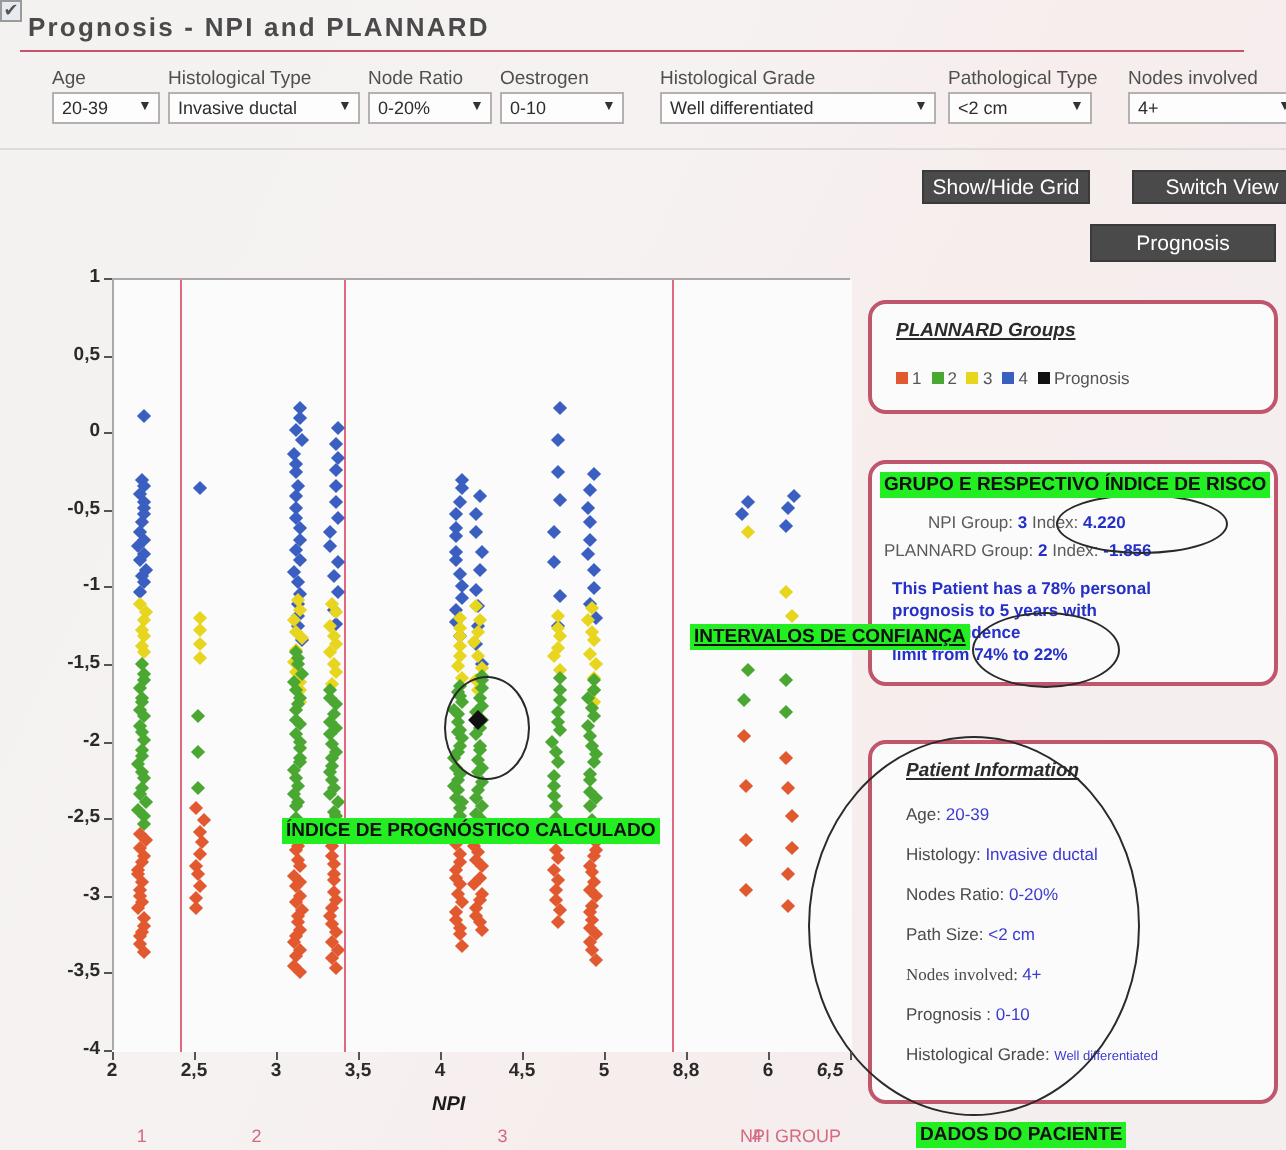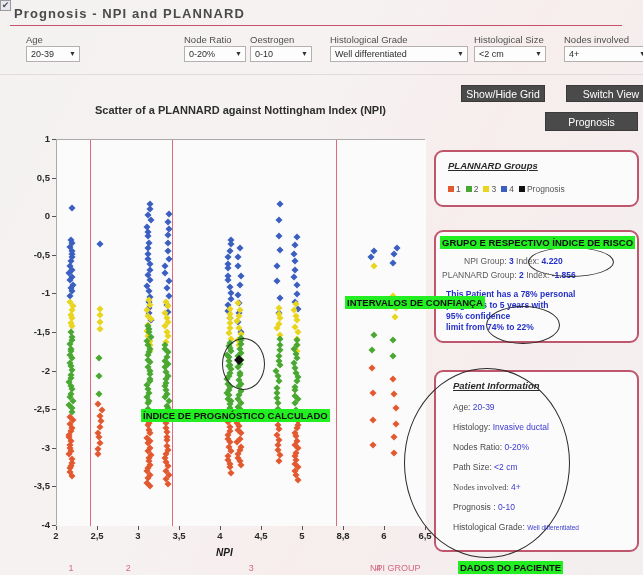--- a/index.html
+++ b/index.html
@@ -151,20 +151,27 @@
   </div>
 
   <div id="filterbar">
       <div class="filter" style="left: 10px; top: 0px; width: 54px;">
         <span class="filter-label">Age</span>
         <div class="select">
           <span class="val">20-39</span>
           <span class="arrow">▼</span>
         </div>
       </div>
+      <div class="filter" style="left: 68px; top: 0px; width: 96px;">
+        <span class="filter-label">Histological Type</span>
+        <div class="select">
+          <span class="val">Invasive ductal</span>
+          <span class="arrow">▼</span>
+        </div>
+      </div>
       <div class="filter" style="left: 168px; top: 0px; width: 62px;">
         <span class="filter-label">Node Ratio</span>
         <div class="select">
           <span class="val">0-20%</span>
           <span class="arrow">▼</span>
         </div>
       </div>
       <div class="filter" style="left: 234px; top: 0px; width: 62px;">
         <span class="filter-label">Oestrogen</span>
         <div class="select">
@@ -173,21 +180,21 @@
         </div>
       </div>
       <div class="filter" style="left: 314px; top: 0px; width: 138px;">
         <span class="filter-label">Histological Grade</span>
         <div class="select">
           <span class="val">Well differentiated</span>
           <span class="arrow">▼</span>
         </div>
       </div>
       <div class="filter" style="left: 458px; top: 0px; width: 72px;">
-        <span class="filter-label">Histological Size</span>
+        <span class="filter-label">Pathological Type</span>
         <div class="select">
           <span class="val">&lt;2 cm</span>
           <span class="arrow">▼</span>
         </div>
       </div>
       <div class="filter" style="left: 548px; top: 0px; width: 86px;">
         <span class="filter-label">Nodes involved</span>
         <div class="select">
           <span class="val">4+</span>
           <span class="arrow">▼</span>
@@ -196,21 +203,20 @@
     </div>
   <div id="filterbar-rule"></div>
 
   <div class="btn" style="left:461px; top:85px; width:84px; height:17px;">Show/Hide Grid</div>
   <div class="btn" style="left:566px; top:85px; width:90px; height:17px;">Switch View</div>
   <div id="chk-prognosis">
     <span>✔</span>
   </div>
   <div class="btn" style="left:545px; top:112px; width:93px; height:19px;">Prognosis</div>
 
-  <div id="chart-title">Scatter of a PLANNARD against Nottingham Index (NPI)</div>
 
   <div id="plot-outer">
     <div id="plot-inner">
         <div class="vline" style="left: 32.8px;"></div>
         <div class="vline" style="left: 114.8px;"></div>
         <div class="vline" style="left: 278.8px;"></div>
         <div class="pt" style="background: rgb(59, 95, 192); left: 14.5916px; top: 67.5456px;"></div>
         <div class="pt" style="background: rgb(59, 95, 192); left: 14.4964px; top: 99.8078px;"></div>
         <div class="pt" style="background: rgb(59, 95, 192); left: 14.6937px; top: 102.971px;"></div>
         <div class="pt" style="background: rgb(59, 95, 192); left: 12.5653px; top: 107.199px;"></div>
@@ -721,21 +727,21 @@
       </div>
   </div>
 
   <div class="ellipse" style="left:222px; top:338px; width:43px; height:52px;"></div>
   <div class="ellipse" style="left:528px; top:247px; width:86px; height:30px;"></div>
   <div class="ellipse" style="left:486px; top:306px; width:74px; height:38px;"></div>
   <div class="ellipse" style="left:404px; top:368px; width:166px; height:190px;"></div>
 
   <div id="annotation-layer">
       <div class="hl" style="left: 440px; top: 236px;">GRUPO E RESPECTIVO ÍNDICE DE RISCO</div>
-      <div class="hl" style="left: 345px; top: 296px;">INTERVALOS DE CONFIANÇA</div>
+      <div class="hl" style="left: 345px; top: 312px; text-decoration: underline;">INTERVALOS DE CONFIANÇA</div>
       <div class="hl" style="left: 141px; top: 409px;">ÍNDICE DE PROGNÓSTICO CALCULADO</div>
       <div class="hl" style="left: 458px; top: 561px;">DADOS DO PACIENTE</div>
     </div>
 
 <div class="ytick" style="left: 14px; width: 36px; top: 133px;">1</div>
     <div class="ytickmark" style="left: 52px; top: 139px;"></div>
     <div class="ytick" style="left: 14px; width: 36px; top: 171.6px;">0,5</div>
     <div class="ytickmark" style="left: 52px; top: 177.6px;"></div>
     <div class="ytick" style="left: 14px; width: 36px; top: 210.2px;">0</div>
     <div class="ytickmark" style="left: 52px; top: 216.2px;"></div>
@@ -766,19 +772,19 @@
     <div class="xtick" style="left: 204px; width: 32px; top: 530px;">4</div>
     <div class="xtickmark" style="left: 220px; top: 526px;"></div>
     <div class="xtick" style="left: 245px; width: 32px; top: 530px;">4,5</div>
     <div class="xtickmark" style="left: 261px; top: 526px;"></div>
     <div class="xtick" style="left: 286px; width: 32px; top: 530px;">5</div>
     <div class="xtickmark" style="left: 302px; top: 526px;"></div>
     <div class="xtick" style="left: 327px; width: 32px; top: 530px;">8,8</div>
     <div class="xtickmark" style="left: 343px; top: 526px;"></div>
     <div class="xtick" style="left: 368px; width: 32px; top: 530px;">6</div>
     <div class="xtickmark" style="left: 384px; top: 526px;"></div>
-    <div class="xtick" style="left: 409px; width: 32px; top: 530px;">6,5</div>
+    <div class="xtick" style="left: 399px; width: 32px; top: 530px; font-style: italic;">6,5</div>
     <div class="xtickmark" style="left: 425px; top: 526px;"></div>
     <div class="npigrp" style="left: 68.4px;">1</div>
     <div class="npigrp" style="left: 125.8px;">2</div>
     <div class="npigrp" style="left: 248.8px;">3</div>
     <div class="npigrp" style="left: 375.9px;">4</div>
   </div>
 
 </body></html>

